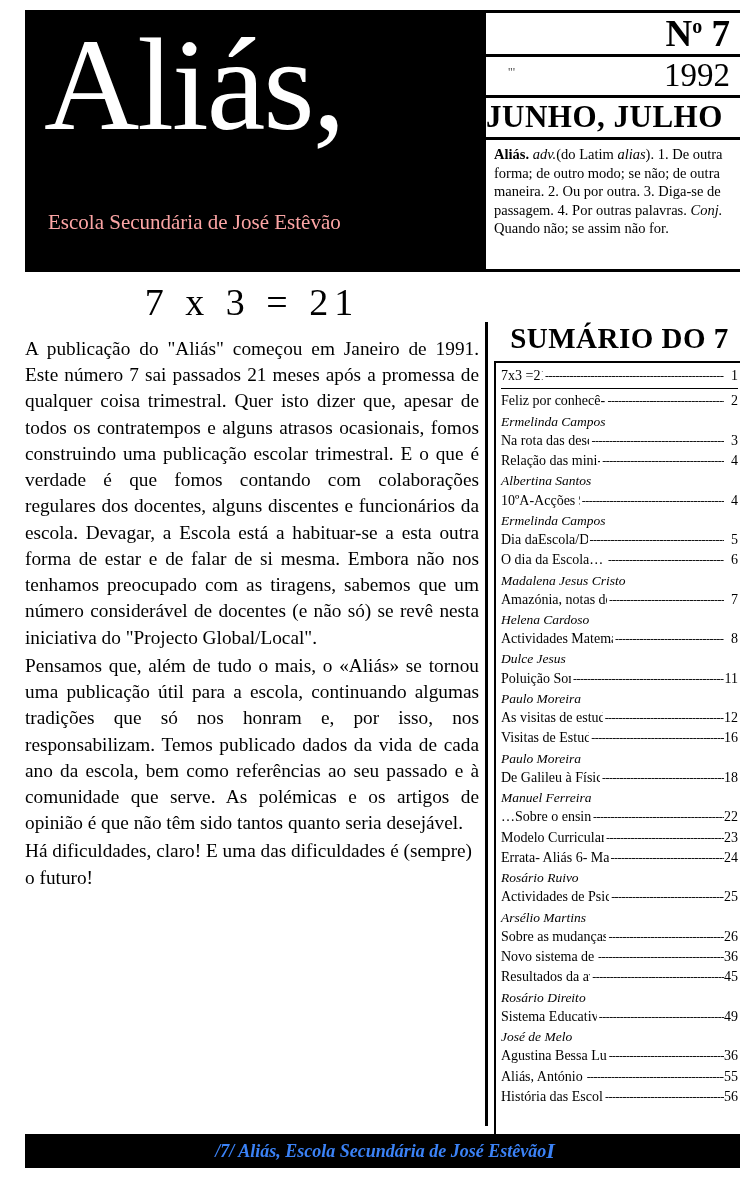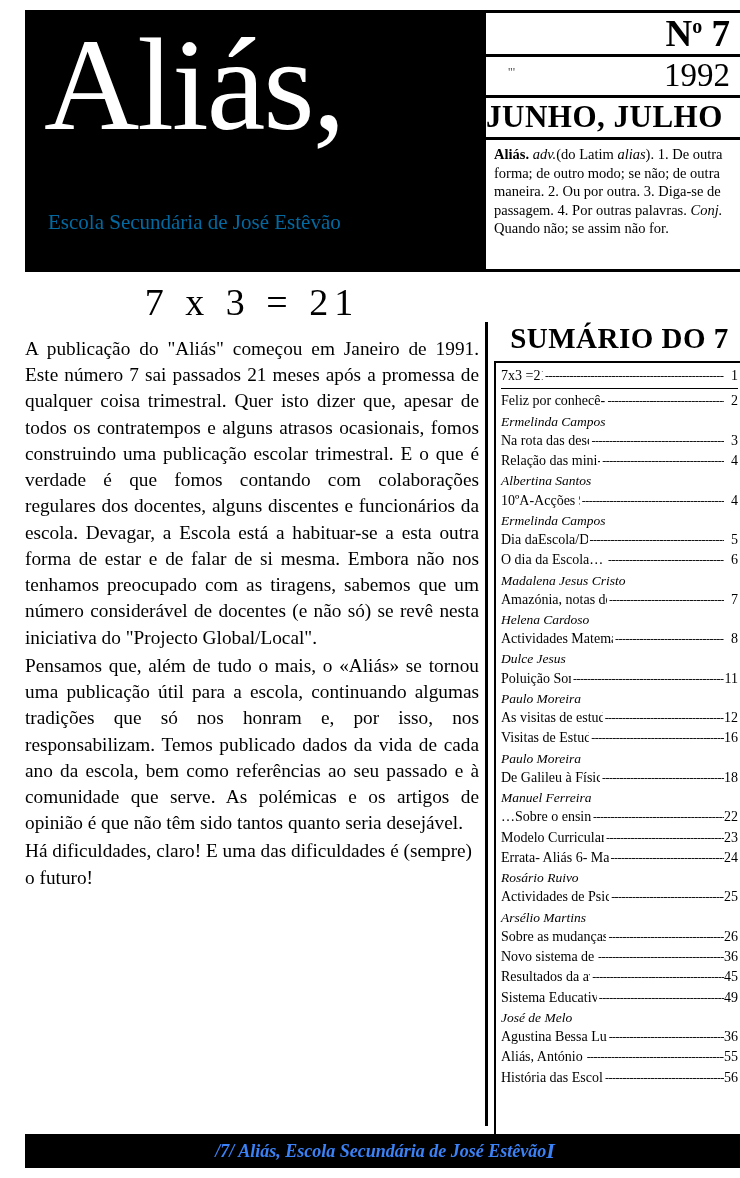--- a/index.html
+++ b/index.html
@@ -49,21 +49,21 @@
     left: 16px;
     top: 6px;
     color: #fff;
     font-weight: normal;
   }
   .logo-subtitle {
     position: absolute;
     left: 20px;
     bottom: 34px;
     font-size: 21px;
-    color: #0369a1;
+    color: #fca5a5;
     font-family: "Liberation Serif", serif;
   }
   .masthead-right {
     flex: 1;
     background: #fff;
     border-left: 3px solid #000;
     box-sizing: border-box;
     display: flex;
     flex-direction: column;
   }
@@ -380,20 +380,21 @@
           <div class="sum-entry">
             <span class="t">Novo sistema de avaliação</span>
             <span class="dots">--------------------------------------------------------</span>
             <span class="pg">36</span>
           </div>
           <div class="sum-entry">
             <span class="t">Resultados da avaliação</span>
             <span class="dots">--------------------------------------------------------</span>
             <span class="pg">45</span>
           </div>
+          <div class="sum-author">Rosário Direito</div>
           <div class="sum-entry">
             <span class="t">Sistema Educativo Japonês</span>
             <span class="dots">--------------------------------------------------------</span>
             <span class="pg">49</span>
           </div>
           <div class="sum-author">José de Melo</div>
           <div class="sum-entry">
             <span class="t">Agustina Bessa Luis e o leitor…</span>
             <span class="dots">--------------------------------------------------------</span>
             <span class="pg">36</span>

